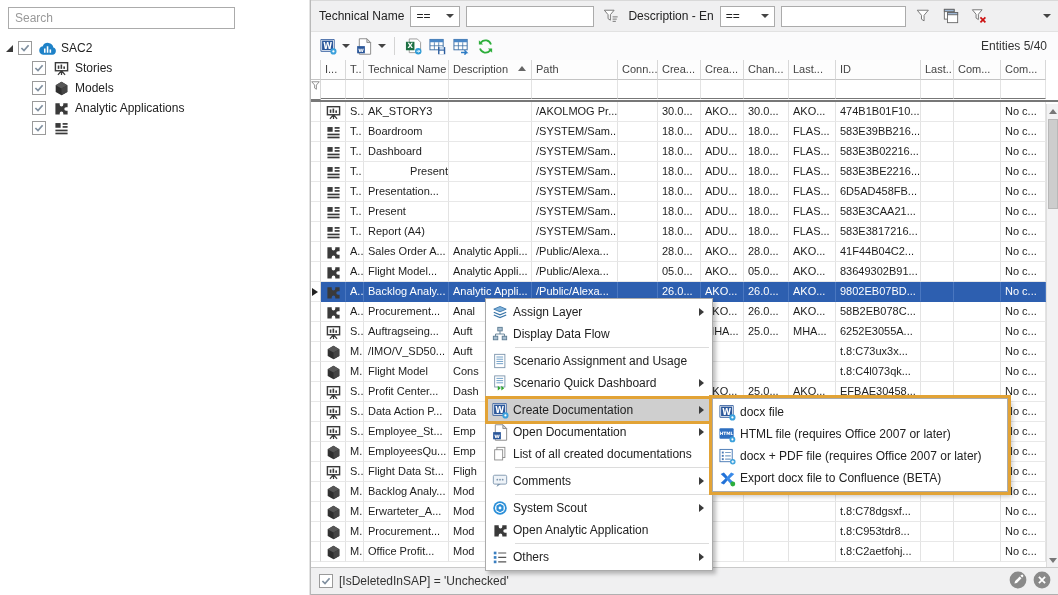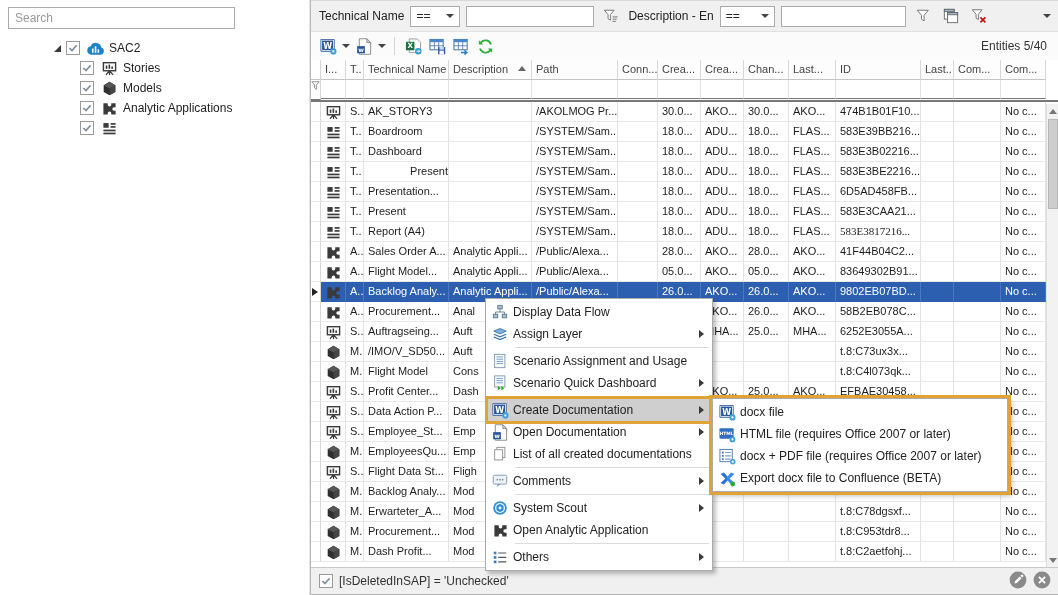--- a/index.html
+++ b/index.html
@@ -4,21 +4,21 @@
 <style>
   * { margin:0; padding:0; box-sizing:border-box; }
   html,body { background:#fff; }
   body { font-family:"Liberation Sans", sans-serif; }
   #app { position:relative; width:1058px; height:595px; background:#fff; overflow:hidden; font-size:12px; color:#222; }
 
   
   #left-panel { position:absolute; left:0; top:0; width:304px; height:595px; background:#fff; }
   #search-input { position:absolute; left:8px; top:7px; width:227px; height:22px; border:1px solid #ababab; padding:2px 6px; font:12px "Liberation Sans",sans-serif; color:#444; background:#fff; }
   #search-input::placeholder { color:#999; }
-  #tree { position:absolute; left:12px; top:38px; right:0;padding-left:36px; }
+  #tree { position:absolute; left:0; top:38px; right:0; }
   .tree-row { position:relative; height:20px; display:flex; align-items:center; white-space:nowrap; }
   .tree-expander { width:0; height:0; border-bottom:7px solid #3a3a3a; border-left:7px solid transparent; margin-left:6px; }
   .cbx { width:14px; height:14px; border:1px solid #9a9a9a; background:#fff; display:inline-flex; align-items:center; justify-content:center; flex:0 0 auto; }
   .tree-icon { width:19px; display:inline-flex; justify-content:center; align-items:center; margin:0 3px 0 6px; flex:0 0 auto; }
   .tree-label { padding:2px 5px 2px 1px; }
   .tree-sel { position:absolute; left:60px; right:-1px; top:0; bottom:0; background:var(--sel,#2d5fb0); z-index:0; }
   .tree-row > * { position:relative; z-index:1; }
   .tree-row.selected .tree-label { color:#fff; }
   #panel-divider { position:absolute; left:309px; top:0; width:1px; height:595px; background:#e3e3e3; }
 
@@ -525,21 +525,21 @@
             </div>
             <div class="g-cell" style="width: 18px; flex: 0 0 18px;">T..</div>
             <div class="g-cell" style="width: 85px; flex: 0 0 85px;">Report (A4)</div>
             <div class="g-cell" style="width: 83px; flex: 0 0 83px;"></div>
             <div class="g-cell" style="width: 86px; flex: 0 0 86px;">/SYSTEM/Sam...</div>
             <div class="g-cell" style="width: 40px; flex: 0 0 40px;"></div>
             <div class="g-cell" style="width: 43px; flex: 0 0 43px;">18.0...</div>
             <div class="g-cell" style="width: 43px; flex: 0 0 43px;">ADU...</div>
             <div class="g-cell" style="width: 45px; flex: 0 0 45px;">18.0...</div>
             <div class="g-cell" style="width: 47px; flex: 0 0 47px;">FLAS...</div>
-            <div class="g-cell" style="width: 85px; flex: 0 0 85px; font-family: Liberation Serif, serif;">583E3817216...</div>
+            <div class="g-cell" style="width: 85px; flex: 0 0 85px;">583E3817216...</div>
             <div class="g-cell" style="width: 33px; flex: 0 0 33px;"></div>
             <div class="g-cell" style="width: 47px; flex: 0 0 47px;"></div>
             <div class="g-cell" style="width: 45px; flex: 0 0 45px;">No c...</div>
           </div>
           <div class="g-row">
             <div class="g-rowhdr"></div>
             <div class="g-cell cell-icon" style="width: 25px; flex: 0 0 25px;">
               <span style="display: inline-flex; align-items: center;">
                 <svg viewBox="0 0 16 16" width="15" height="15">
                   <path fill="#3a3a3a" d="M1.5 2.5h4.6v1.5a1.9 1.9 0 1 0 3.8 0V2.5h4.6v4.1h-1.6a1.9 1.9 0 1 0 0 3.8h1.6v4.1H9.9v-1.5a1.9 1.9 0 1 0-3.8 0v1.5H1.5z"></path>
@@ -921,21 +921,21 @@
             <div class="g-cell cell-icon" style="width: 25px; flex: 0 0 25px;">
               <span style="display: inline-flex; align-items: center;">
                 <svg viewBox="0 0 16 16" width="15" height="15">
                   <path fill="#2f2f2f" d="M8 .8l6.2 3.6v7.2L8 15.2l-6.2-3.6V4.4z"></path>
                   <path fill="#575757" d="M8 .8l6.2 3.6L8 8 1.8 4.4z"></path>
                   <path fill="#454545" d="M8 8l6.2-3.6v7.2L8 15.2z"></path>
                 </svg>
               </span>
             </div>
             <div class="g-cell" style="width: 18px; flex: 0 0 18px;">M.</div>
-            <div class="g-cell" style="width: 85px; flex: 0 0 85px;">Dash Profit...</div>
+            <div class="g-cell" style="width: 85px; flex: 0 0 85px;">Office Profit...</div>
             <div class="g-cell" style="width: 83px; flex: 0 0 83px;">Mod</div>
             <div class="g-cell" style="width: 86px; flex: 0 0 86px;"></div>
             <div class="g-cell" style="width: 40px; flex: 0 0 40px;"></div>
             <div class="g-cell" style="width: 43px; flex: 0 0 43px;"></div>
             <div class="g-cell" style="width: 43px; flex: 0 0 43px;"></div>
             <div class="g-cell" style="width: 45px; flex: 0 0 45px;"></div>
             <div class="g-cell" style="width: 47px; flex: 0 0 47px;"></div>
             <div class="g-cell" style="width: 85px; flex: 0 0 85px;">t.8:C2aetfohj...</div>
             <div class="g-cell" style="width: 33px; flex: 0 0 33px;"></div>
             <div class="g-cell" style="width: 47px; flex: 0 0 47px;"></div>
@@ -976,38 +976,38 @@
             </span></span>
       </span>
     </div>
 
   </div>
 
   <div id="context-menu" class="menu">
       <div class="menu-item">
         <span class="mi-icon">
           <svg viewBox="0 0 18 18" width="16" height="16">
+            <path d="M2 5.8l7-3 7 3-7 3z" fill="#7fb2dc" stroke="#3a75a8"></path>
+            <path d="M2 9.3l7 3 7-3" fill="none" stroke="#3a75a8" stroke-width="1.4"></path>
+            <path d="M2 12.4l7 3 7-3" fill="none" stroke="#3a75a8" stroke-width="1.4"></path>
+          </svg>
+        </span>
+        <span class="mi-label">Assign Layer</span>
+        <span class="mi-arrow"></span>
+      </div>
+      <div class="menu-item">
+        <span class="mi-icon">
+          <svg viewBox="0 0 18 18" width="16" height="16">
             <rect x="6.5" y="1.5" width="5" height="4" fill="#a8bed0" stroke="#5a7a90"></rect>
             <rect x="1.5" y="11.5" width="5" height="4" fill="#a8bed0" stroke="#5a7a90"></rect>
             <rect x="11.5" y="11.5" width="5" height="4" fill="#a8bed0" stroke="#5a7a90"></rect>
             <path d="M9 5.5V9M4 11.5V9h10v2.5" stroke="#5a7a90" fill="none"></path>
           </svg>
         </span>
         <span class="mi-label">Display Data Flow</span>
-      </div>
-      <div class="menu-item">
-        <span class="mi-icon">
-          <svg viewBox="0 0 18 18" width="16" height="16">
-            <path d="M2 5.8l7-3 7 3-7 3z" fill="#7fb2dc" stroke="#3a75a8"></path>
-            <path d="M2 9.3l7 3 7-3" fill="none" stroke="#3a75a8" stroke-width="1.4"></path>
-            <path d="M2 12.4l7 3 7-3" fill="none" stroke="#3a75a8" stroke-width="1.4"></path>
-          </svg>
-        </span>
-        <span class="mi-label">Assign Layer</span>
-        <span class="mi-arrow"></span>
       </div>
       <div class="menu-sep"></div>
       <div class="menu-item">
         <span class="mi-icon">
           <svg viewBox="0 0 18 18" width="16" height="16">
             <rect x="3" y="1.5" width="11.5" height="15" fill="#fff" stroke="#7a93ab"></rect>
             <path d="M5 4.5h7.5M5 7h7.5M5 9.5h7.5M5 12h7.5" stroke="#6f9fc8" stroke-width="1.1"></path>
           </svg>
         </span>
         <span class="mi-label">Scenario Assignment and Usage</span>

